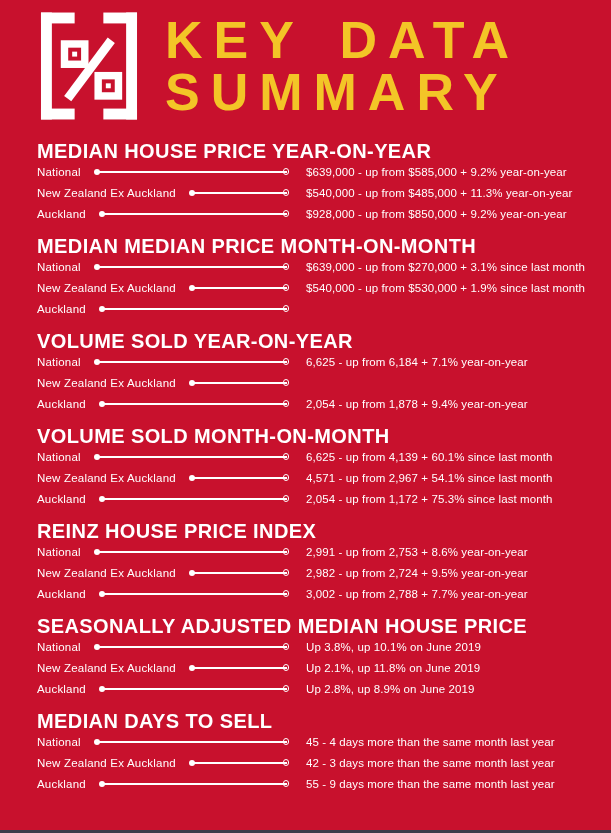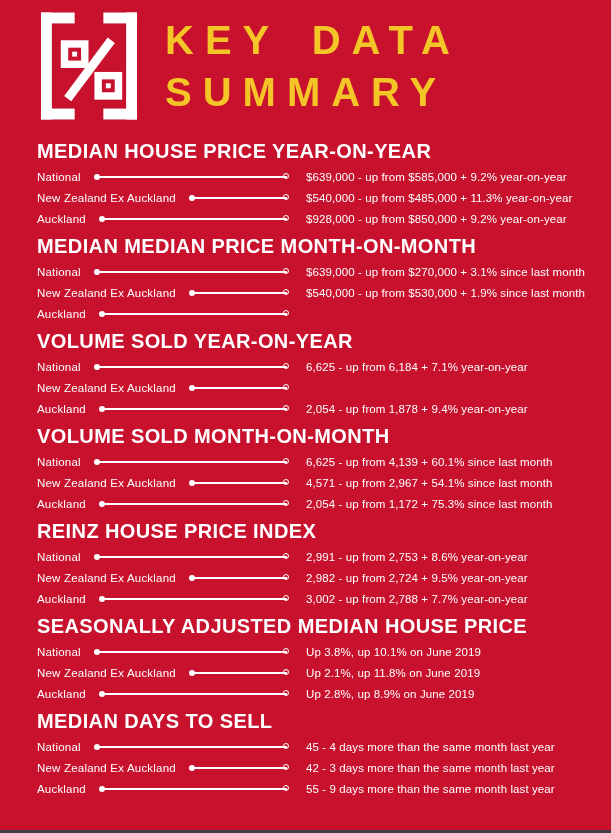--- a/index.html
+++ b/index.html
@@ -8,33 +8,33 @@
     background: var(--background, #C8112D);
     font-family: "Liberation Sans", sans-serif;
     overflow: hidden; position: relative;
   }
   .page { box-sizing: border-box; padding: 10px 16px 0 37px; }
 
   .header { display: flex; align-items: flex-start; }
   .logo { width: 100px; height: 112px; flex: 0 0 auto; margin-right: 26px; margin-left: 2px; }
   .title {
     color: var(--accent_yellow, #F3C527);
-    font-weight: bold; font-size: 40px; line-height: 52px;
+    font-weight: bold; font-size: 52px; line-height: 52px;
     letter-spacing: 11px; word-spacing: 10px; margin-top: 4px;
     white-space: nowrap;
   }
 
   .sections { margin-top: 20px; }
   .section { margin-bottom: 8px; }
   .section-title {
     color: var(--text_white, #FFFFFF);
     font-weight: bold; font-size: 20px; line-height: 18px;
     letter-spacing: 0.4px; margin-bottom: 6px; white-space: nowrap;
   }
-  .row { display: flex; align-items: center; height: 21px; color: var(--text_white, #FFFFFF); font-size: 11.5px; }
+  .row { display: flex; align-items: flex-start; height: 21px; color: var(--text_white, #FFFFFF); font-size: 11.5px; }
   .row-left { width: 255px; flex: 0 0 auto; display: flex; align-items: center; }
   .row-label { white-space: nowrap; letter-spacing: 0.2px; }
   .leader { flex: 1; height: 2px; background: var(--text_white, #FFFFFF); position: relative; margin: 0 5px 0 14px; }
   .leader .dot {
     position: absolute; left: -1px; top: -2px; width: 6px; height: 6px;
     border-radius: 50%; background: var(--text_white, #FFFFFF);
   }
   .leader .ring {
     position: absolute; right: -2px; top: -3px; width: 4.5px; height: 4.5px;
     border-radius: 50%; border: 1.8px solid var(--text_white, #FFFFFF);

